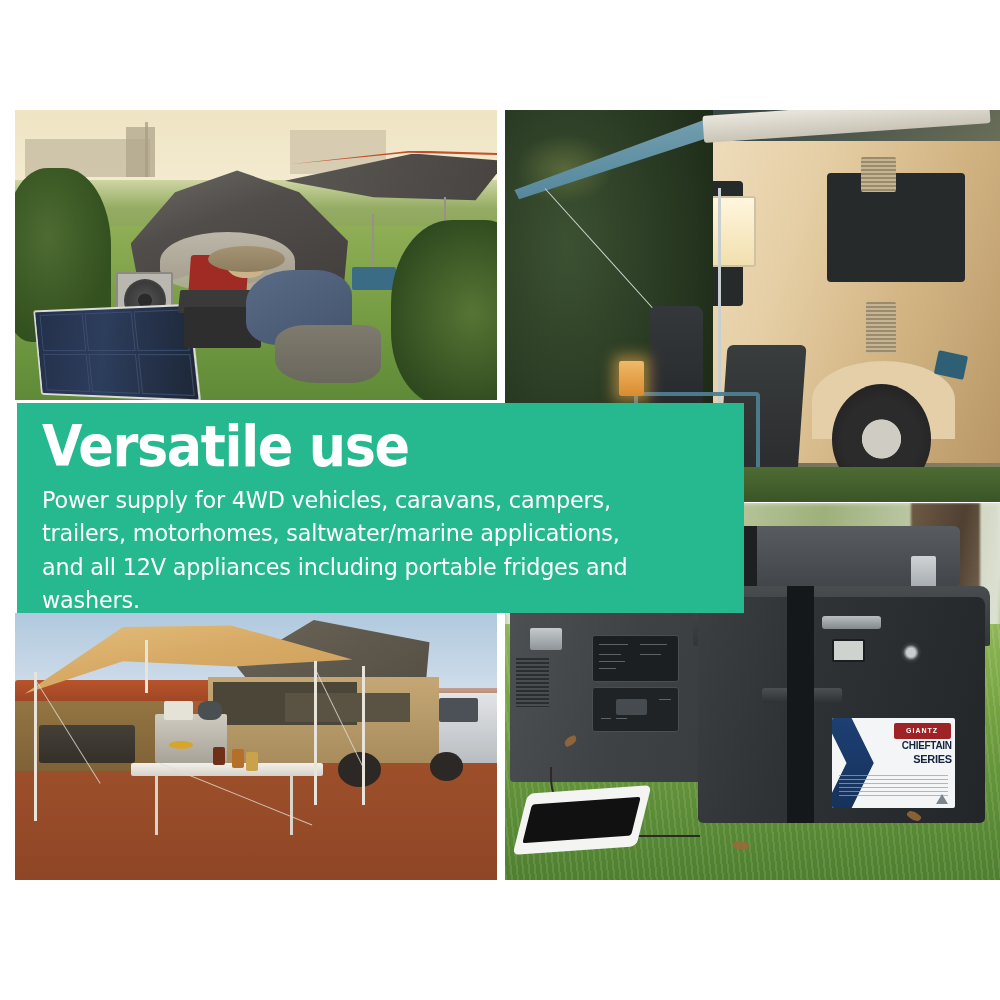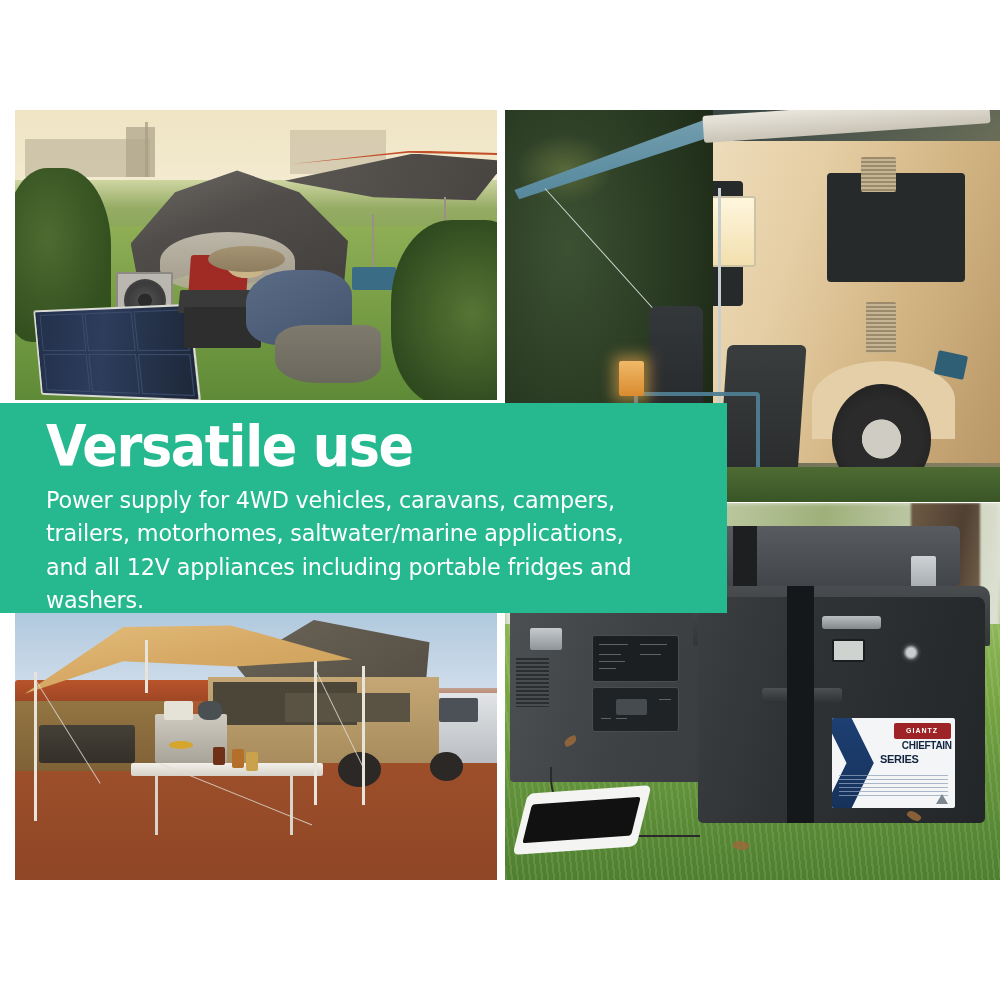--- a/index.html
+++ b/index.html
@@ -208,30 +208,30 @@
   #photo-product .label-chief{position:absolute;left:66%;top:57%;width:25%;height:24%;
     background:#f4f5f6;border-radius:2px;overflow:hidden;}
   #photo-product .chev{position:absolute;left:-6%;top:0;width:40%;height:100%;
     background:linear-gradient(#1d3f72,#16325c);clip-path:polygon(0 0,55% 0,100% 50%,55% 100%,0 100%,45% 50%);}
   #photo-product .giantz{position:absolute;right:4%;top:6%;width:46%;height:17%;
     background:#9e2326;border-radius:2px;color:#fff;font:700 7px/1 "Liberation Sans",sans-serif;
     display:flex;align-items:center;justify-content:center;letter-spacing:1px;}
   #photo-product .chief-t1{position:absolute;right:3%;top:26%;width:58%;
     font:700 10px/1.05 "Liberation Sans",sans-serif;color:#13243f;text-align:right;letter-spacing:-.3px;}
   #photo-product .chief-t2{position:absolute;right:3%;top:40%;width:58%;
-    font:700 11px/1.05 "Liberation Sans",sans-serif;color:#13243f;text-align:left;letter-spacing:-.3px;}
+    font:700 11px/1.05 "Liberation Sans",sans-serif;color:#13243f;text-align:right;letter-spacing:-.3px;}
   #photo-product .ticks{position:absolute;left:6%;top:60%;width:88%;height:30%;
     background:repeating-linear-gradient(transparent 0 3px,#8fa2bb 3px 4px);opacity:.75;}
   #photo-product .tri{position:absolute;right:6%;bottom:5%;width:0;height:0;
     border-left:6px solid transparent;border-right:6px solid transparent;border-bottom:10px solid #7d868f;}
   #photo-product .leaf{position:absolute;background:#9a6a3a;border-radius:60% 20% 60% 20%;opacity:.85;}
 
   
-  #green-panel{position:absolute;left:0;top:403px;width:727px;height:210px;background:#26b98f;z-index:5;
-    box-sizing:border-box;padding:14px 0 0 46px;}
+  #green-panel{position:absolute;left:17px;top:403px;width:727px;height:210px;background:#26b98f;z-index:5;
+    box-sizing:border-box;padding:14px 0 0 25px;}
   #headline{font-family:"DejaVu Sans",sans-serif;font-weight:700;font-size:57px;line-height:1.02;
     color:#ffffff;letter-spacing:-1.5px;margin:0;transform:scaleX(.92);transform-origin:left center;}
   #subcopy{font-family:"DejaVu Sans",sans-serif;font-weight:400;font-size:23.5px;line-height:1.42;
     color:#ffffff;margin:9px 0 0 0;max-width:620px;letter-spacing:-.2px;transform:scaleX(.95);
     transform-origin:left center;}
 </style>
 </head>
 <body>
 
 <div id="canvas">

